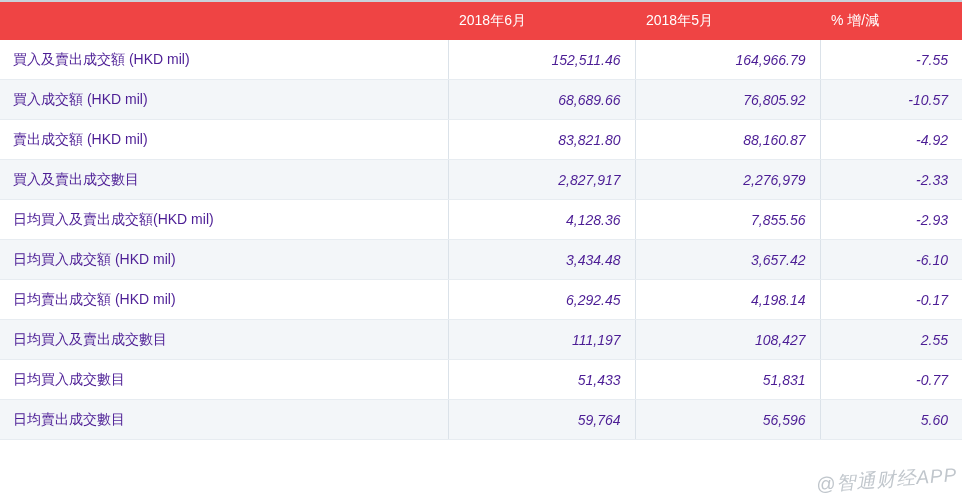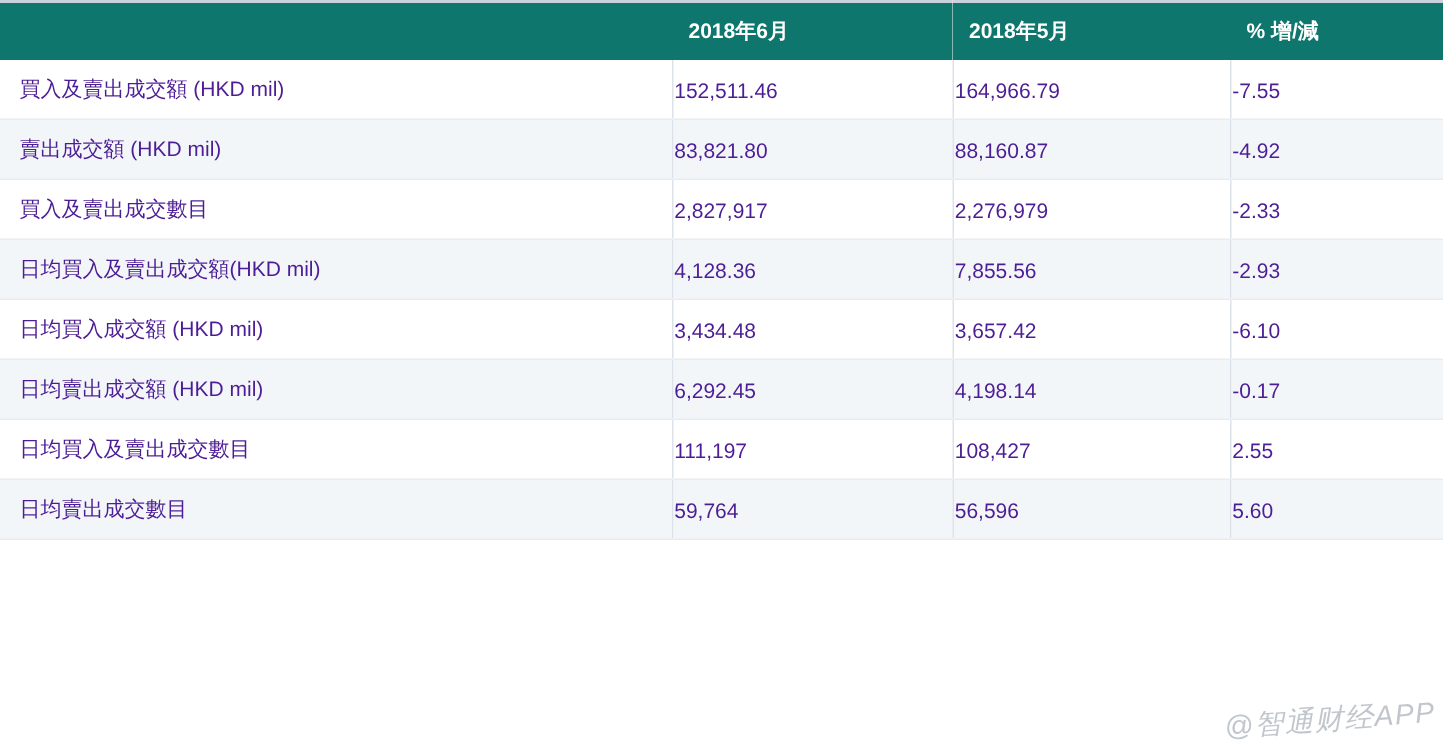--- a/index.html
+++ b/index.html
@@ -14,25 +14,25 @@
     position: relative;
     overflow: hidden;
   }
   table.data-table {
     width: 962px;
     border-collapse: collapse;
     table-layout: fixed;
     border-top: 2px solid #c9d2da;
   }
   thead th {
-    background: #0f766e;
+    background: #ef4444;
     color: #ffffff;
     height: 38px;
     font-size: 14px;
-    font-weight: bold;
+    font-weight: normal;
     text-align: left;
     padding: 0 0 0 11px;
     vertical-align: middle;
     white-space: nowrap;
     overflow: hidden;
   }
   tbody td {
     height: 37px;
     border-bottom: 1px solid #e7ecf1;
     font-size: 14px;
@@ -40,22 +40,23 @@
     vertical-align: middle;
     white-space: nowrap;
     overflow: hidden;
   }
   tbody td.c-label {
     text-align: left;
     padding-left: 13px;
   }
   tbody td.c-num {
     border-left: 1px solid #dbe2e9;
-    text-align: left;
+    text-align: right;
     padding-right: 14px;
+    font-style: italic;
   }
   tbody tr:nth-child(even) {
     background: #f3f6f9;
   }
   tbody tr:nth-child(odd) {
     background: #ffffff;
   }
   .watermark {
     position: absolute;
     top: 467px;
@@ -88,20 +89,26 @@
     </tr>
   </thead>
   <tbody>
       <tr>
     <td class="c-label">買入及賣出成交額 (HKD mil)</td>
     <td class="c-num">152,511.46</td>
     <td class="c-num">164,966.79</td>
     <td class="c-num">-7.55</td>
   </tr>
       <tr>
+    <td class="c-label">買入成交額 (HKD mil)</td>
+    <td class="c-num">68,689.66</td>
+    <td class="c-num">76,805.92</td>
+    <td class="c-num">-10.57</td>
+  </tr>
+      <tr>
     <td class="c-label">賣出成交額 (HKD mil)</td>
     <td class="c-num">83,821.80</td>
     <td class="c-num">88,160.87</td>
     <td class="c-num">-4.92</td>
   </tr>
       <tr>
     <td class="c-label">買入及賣出成交數目</td>
     <td class="c-num">2,827,917</td>
     <td class="c-num">2,276,979</td>
     <td class="c-num">-2.33</td>
@@ -124,20 +131,26 @@
     <td class="c-num">4,198.14</td>
     <td class="c-num">-0.17</td>
   </tr>
       <tr>
     <td class="c-label">日均買入及賣出成交數目</td>
     <td class="c-num">111,197</td>
     <td class="c-num">108,427</td>
     <td class="c-num">2.55</td>
   </tr>
       <tr>
+    <td class="c-label">日均買入成交數目</td>
+    <td class="c-num">51,433</td>
+    <td class="c-num">51,831</td>
+    <td class="c-num">-0.77</td>
+  </tr>
+      <tr>
     <td class="c-label">日均賣出成交數目</td>
     <td class="c-num">59,764</td>
     <td class="c-num">56,596</td>
     <td class="c-num">5.60</td>
   </tr>
     </tbody>
 </table>
 
 <div class="watermark">@智通财经APP</div>
 

